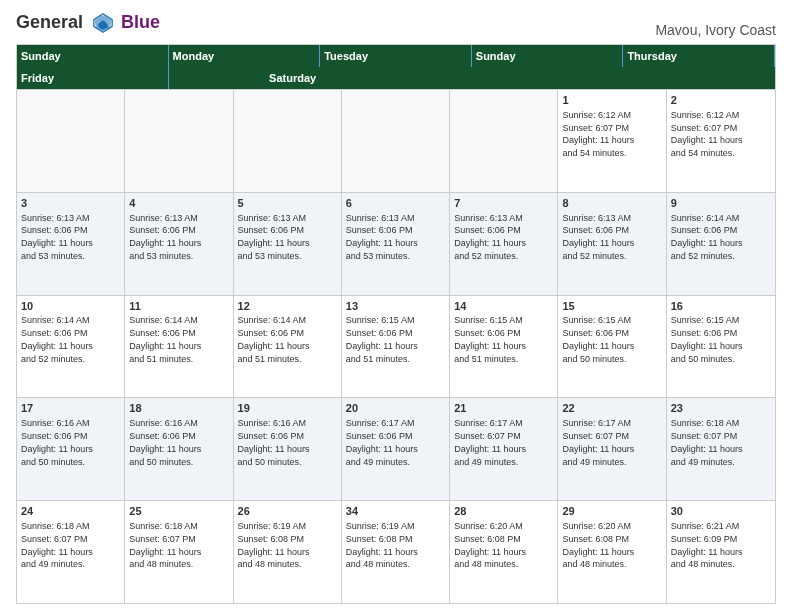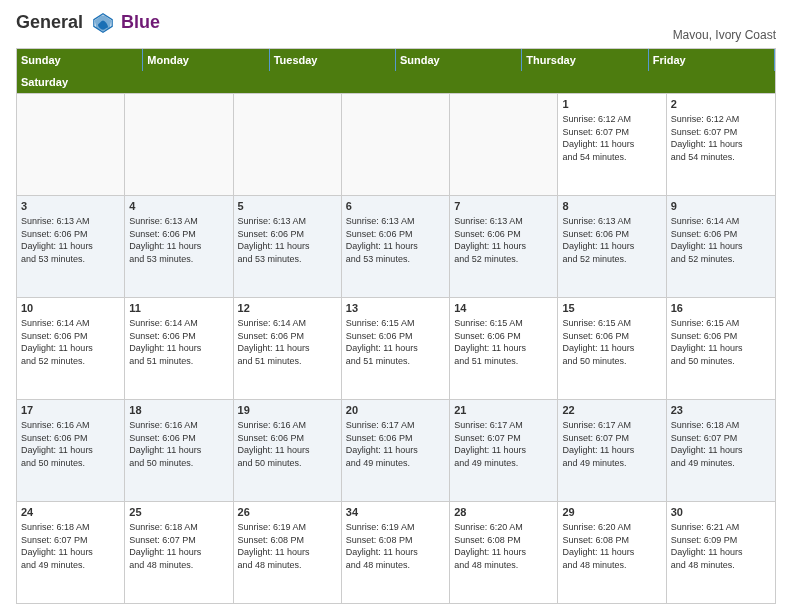--- a/index.html
+++ b/index.html
@@ -51,44 +51,44 @@
     .title-block {
       text-align: right;
     }
     .month-title {
       font-size: 32px;
       font-weight: normal;
       color: #333;
       line-height: 1.1;
     }
     .location {
-      font-size: 12px;
+      font-size: 14px;
       color: #555;
-      margin-top: 16px;
+      margin-top: 10px;
     }
     .calendar {
       flex: 1;
       display: flex;
       flex-direction: column;
       border: 1px solid #ccc;
     }
     .cal-header-row {
       display: grid;
-      grid-template-columns: repeat(6, 1fr);
-      background: #4d7c0f;
+      grid-template-columns: repeat(5, 1fr);
+      background: #14532d;
     }
     .cal-header-cell {
       color: #fff;
       font-size: 11px;
       font-weight: bold;
       padding: 5px 4px;
       text-align: left;
       border-right: 1px solid #5599d0;
     }
-    .cal-header-cell:last-child { border-right: none; }
+    .cal-header-cell:last-child { border-right: none; text-align: right; }
     .cal-body {
       flex: 1;
       display: flex;
       flex-direction: column;
     }
     .cal-row {
       display: grid;
       grid-template-columns: repeat(7, 1fr);
       flex: 1;
       border-top: 1px solid #ccc;

